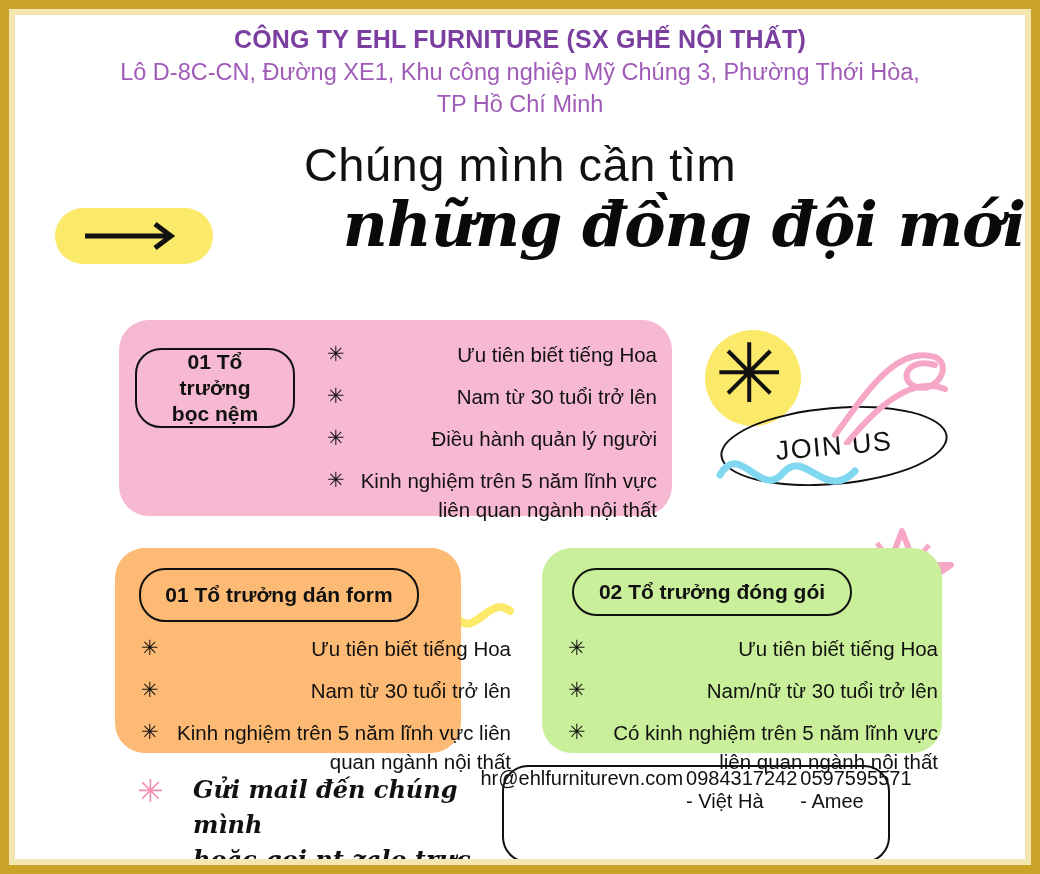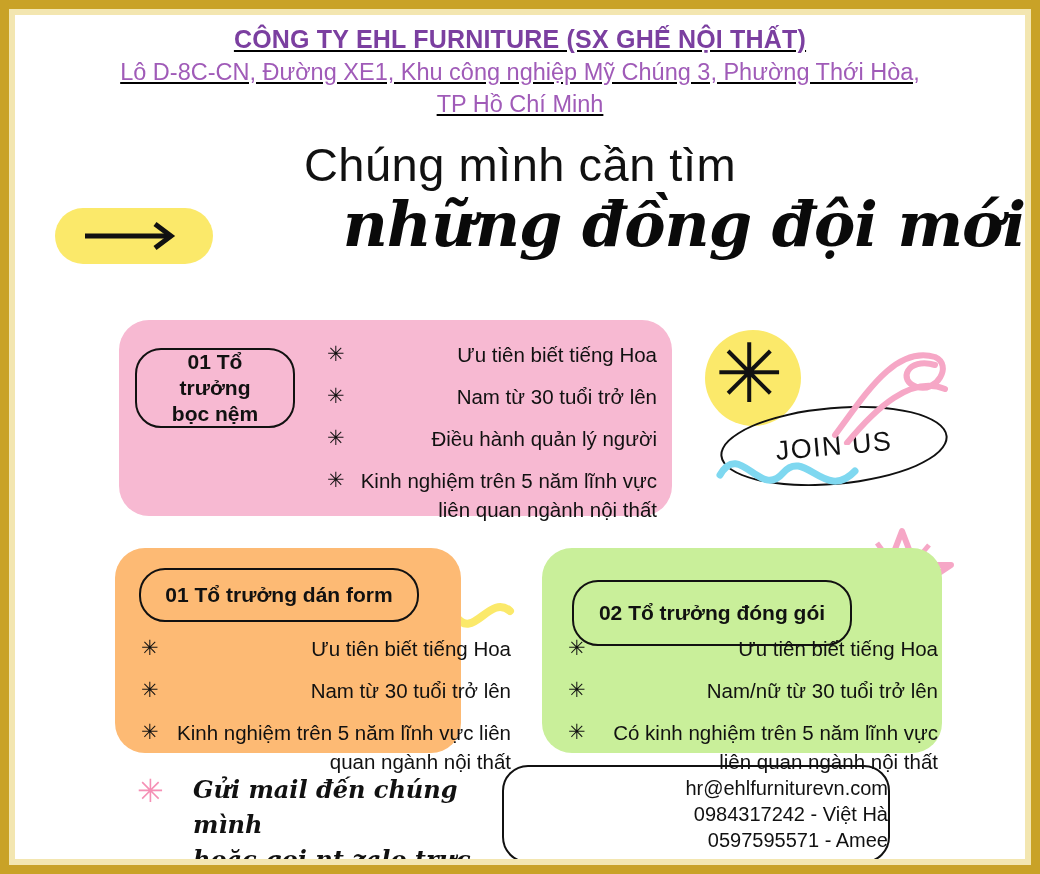--- a/index.html
+++ b/index.html
@@ -39,21 +39,20 @@
     position: absolute;
     inset: 15px;
     background: #ffffff;
     box-sizing: border-box;
     overflow: hidden;
   }
 
   .header {
     text-align: center;
     padding: 10px 38px 0 38px;
-    text-decoration: underline;
   }
   .company-name {
     color: #7b3fa0;
     font-weight: bold;
     font-size: 25px;
     line-height: 1.18;
     letter-spacing: .2px;
   }
   .company-addr {
     color: #a05bb8;
@@ -119,21 +118,21 @@
     text-align: center;
     font-weight: bold;
     color: #111;
     font-size: 21px;
     line-height: 1.25;
     padding: 6px 14px;
     box-sizing: border-box;
   }
   .chip-pink { left: 16px; top: 28px; width: 160px; height: 80px; }
   .chip-wide { left: 24px; top: 20px; width: 280px; height: 54px; }
-  .chip-wide-g { left: 30px; top: 20px; width: 280px; height: 66px; margin-top: 12px; }
+  .chip-wide-g { left: 30px; top: 20px; width: 280px; height: 48px; }
 
   .bullets {
     position: absolute;
     color: #111;
     font-size: 20.5px;
     line-height: 1.42;
   }
   .bullets-pink { left: 208px; top: 20px; width: 330px; }
   .bullets-card { left: 26px; top: 86px; width: 370px; }
   .bullet {
@@ -174,22 +173,22 @@
   .join-oval span {
     font-size: 27px; color: #111; letter-spacing: 1.5px;
   }
   .contact-box {
     position: absolute;
     left: 487px; top: 750px;
     width: 388px; height: 98px;
     border: 2.2px solid #111;
     border-radius: 26px;
     display: flex;
-    flex-direction: column;
-    align-items: flex-end;
+    flex-direction: row;
+    align-items: flex-start;
     justify-content: center;
     gap: 3px;
     box-sizing: border-box;
   }
   .contact-box div { font-size: 20px; color: #111; }
   .mail-note {
     position: absolute;
     left: 178px; top: 758px;
     width: 300px;
     font-family: "DejaVu Serif", serif;

